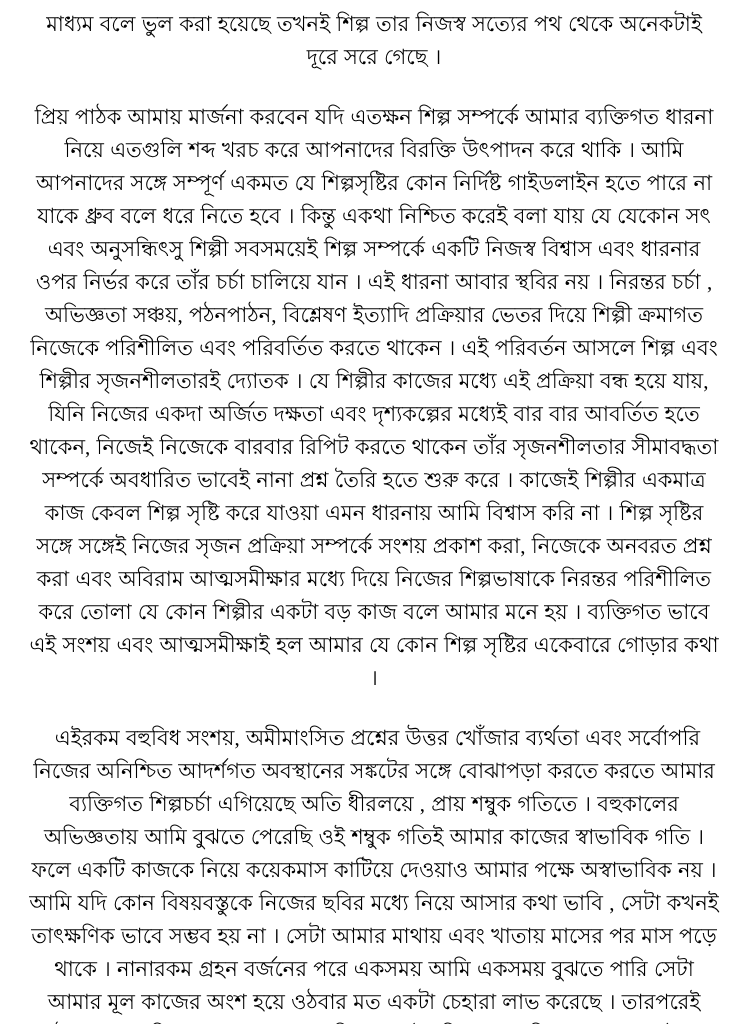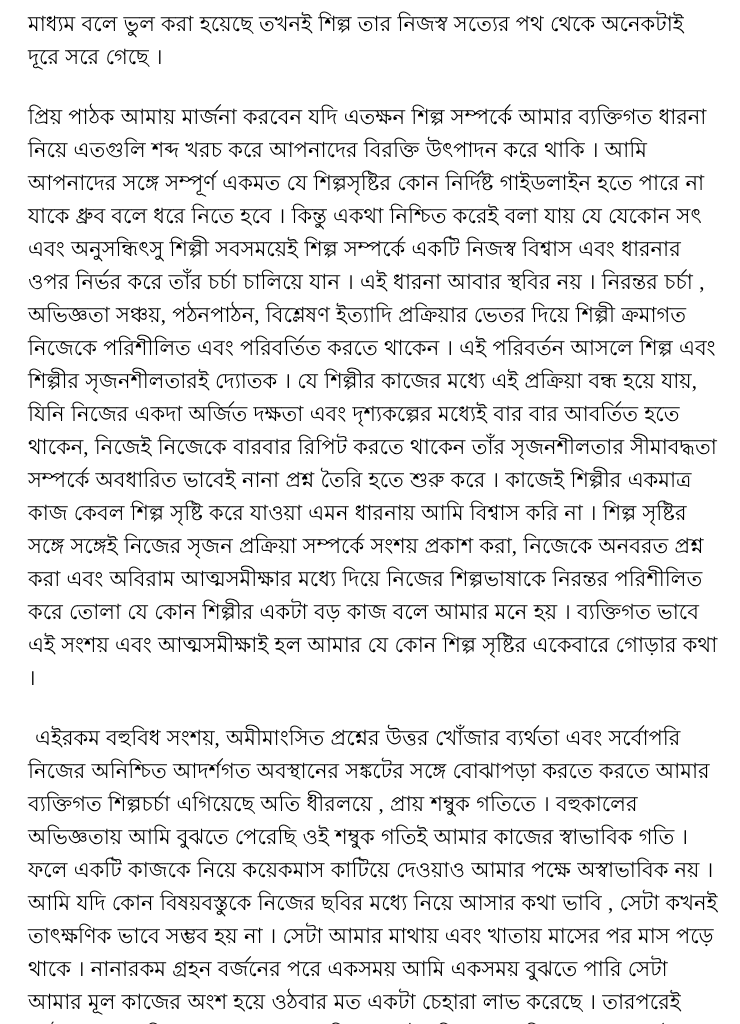--- a/index.html
+++ b/index.html
@@ -11,21 +11,21 @@
   }
   .page {
     width: 740px;
     height: 1024px;
     padding: 8px 20px 0 28px;
     background: #ffffff;
     color: #000000;
     font-family: "Liberation Serif", "DejaVu Serif", serif;
     font-size: 21px;
     line-height: 33px;
-    text-align: left;
+    text-align: center;
     overflow: hidden;
   }
   .paragraph {
     margin: 0 0 27px 0;
     word-spacing: 1px;
   }
   .paragraph.indented {
     text-indent: 7px;
   }
 </style>

